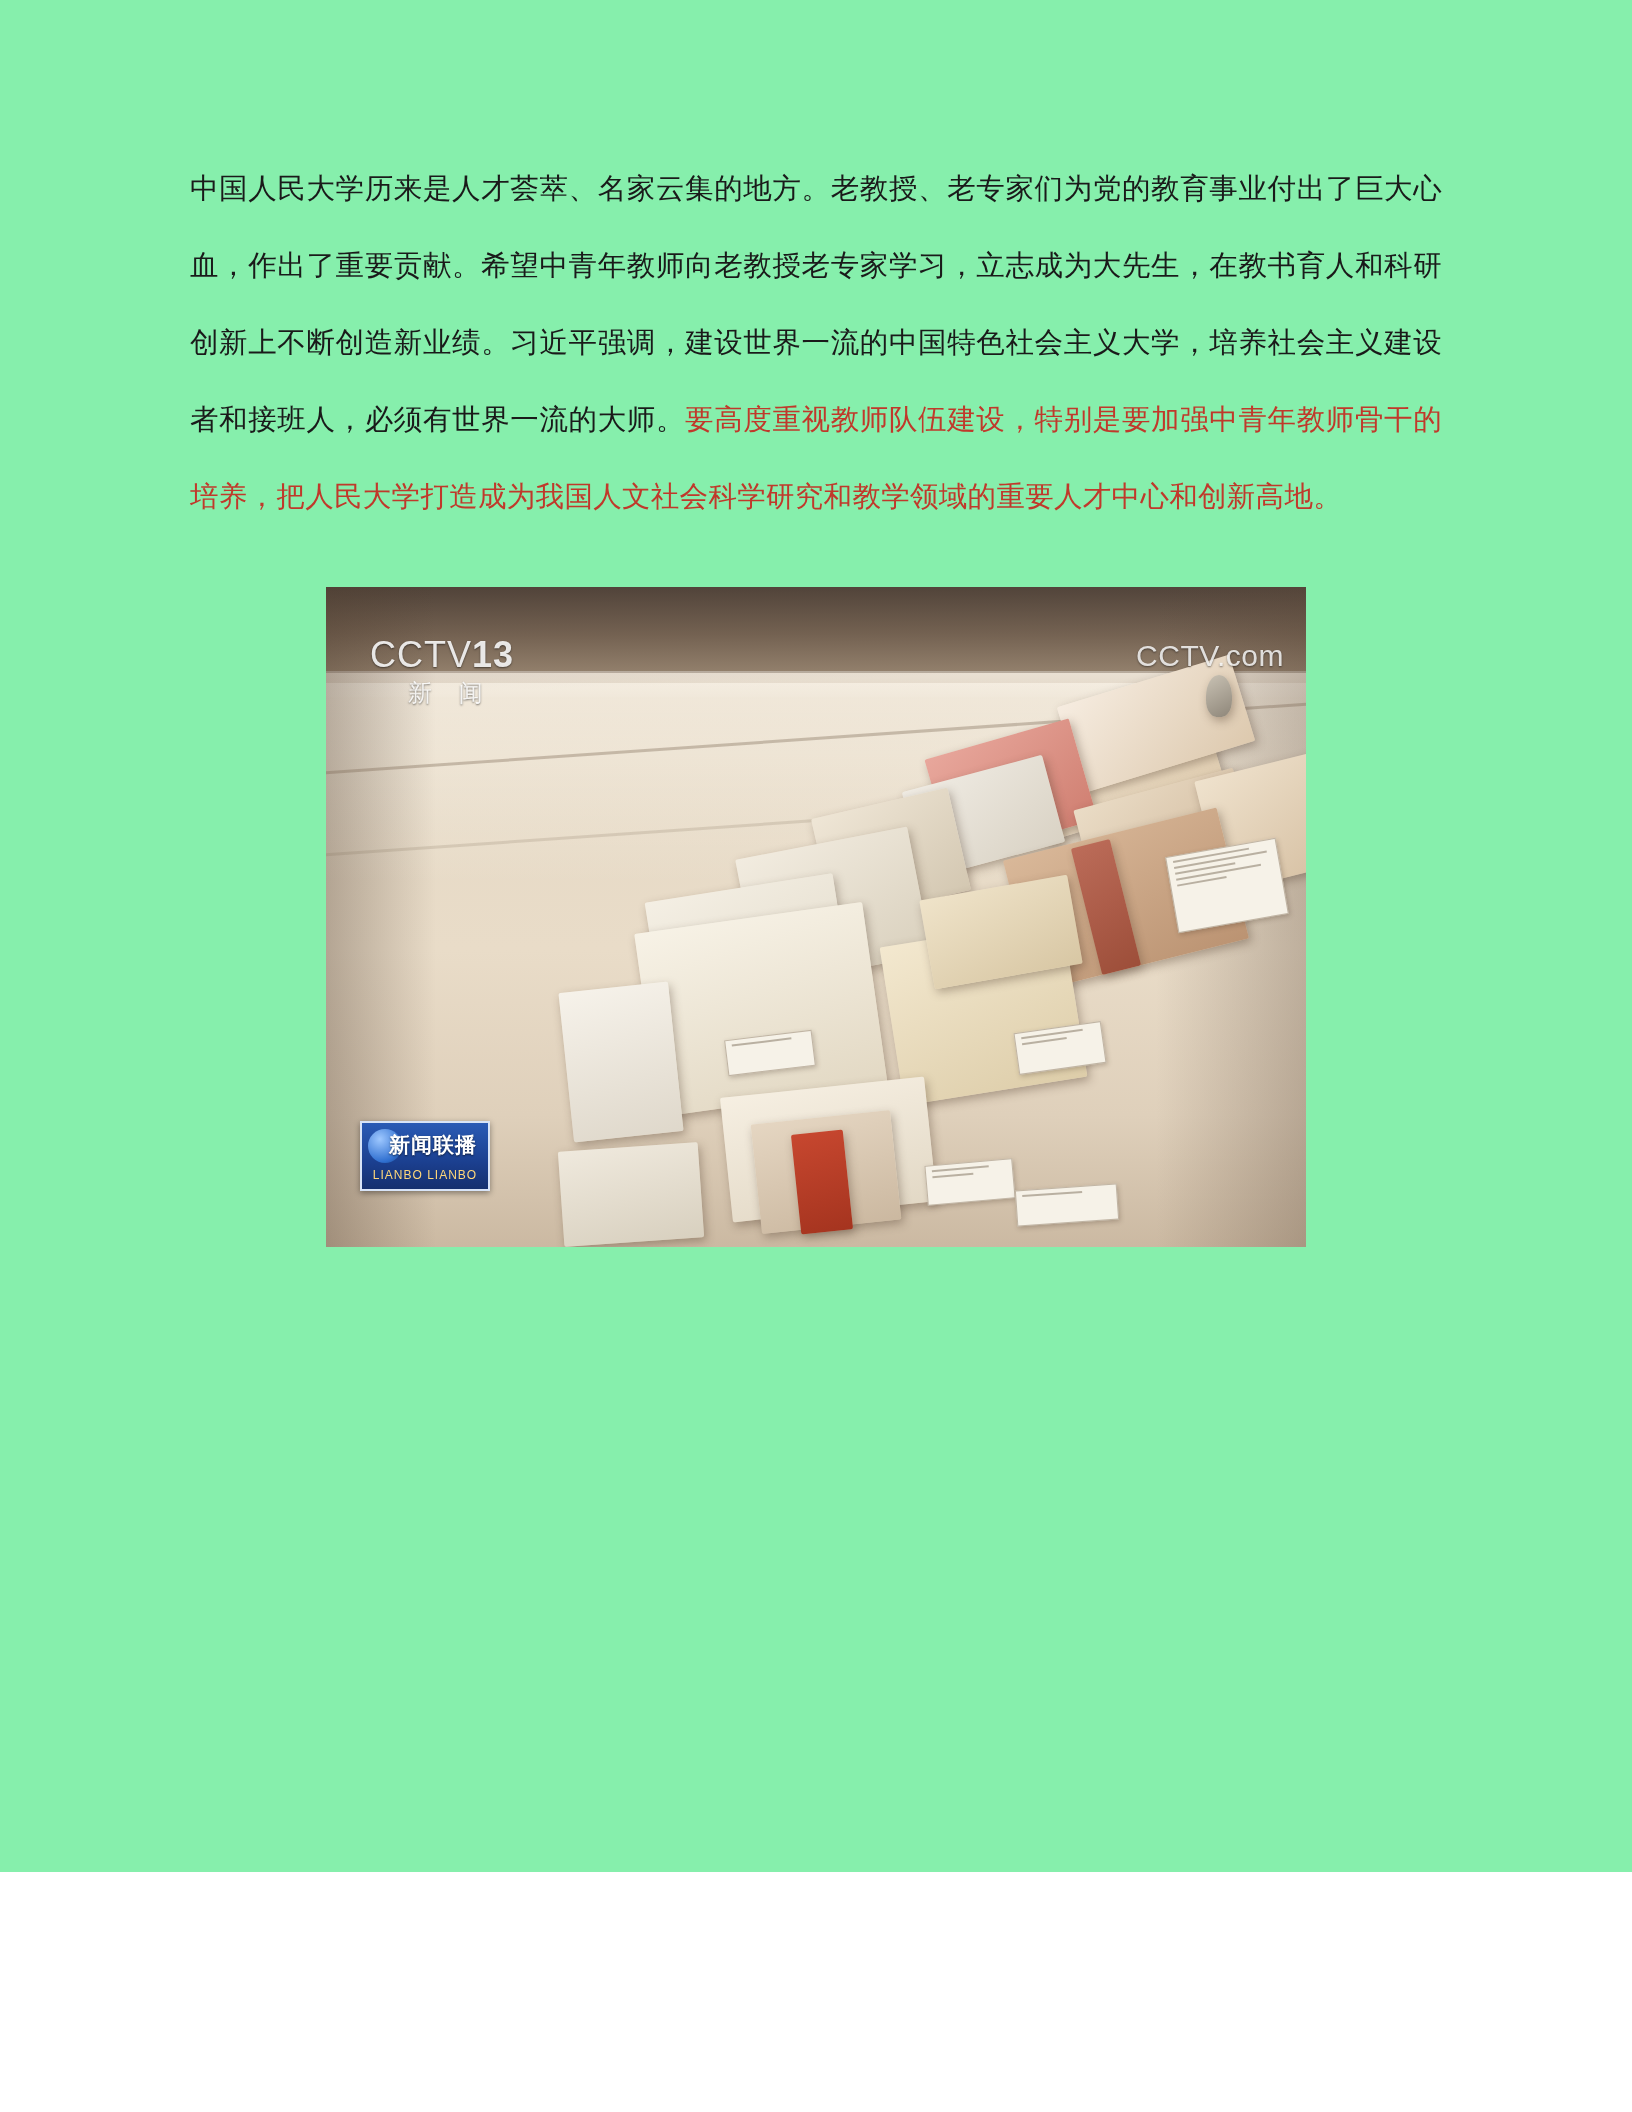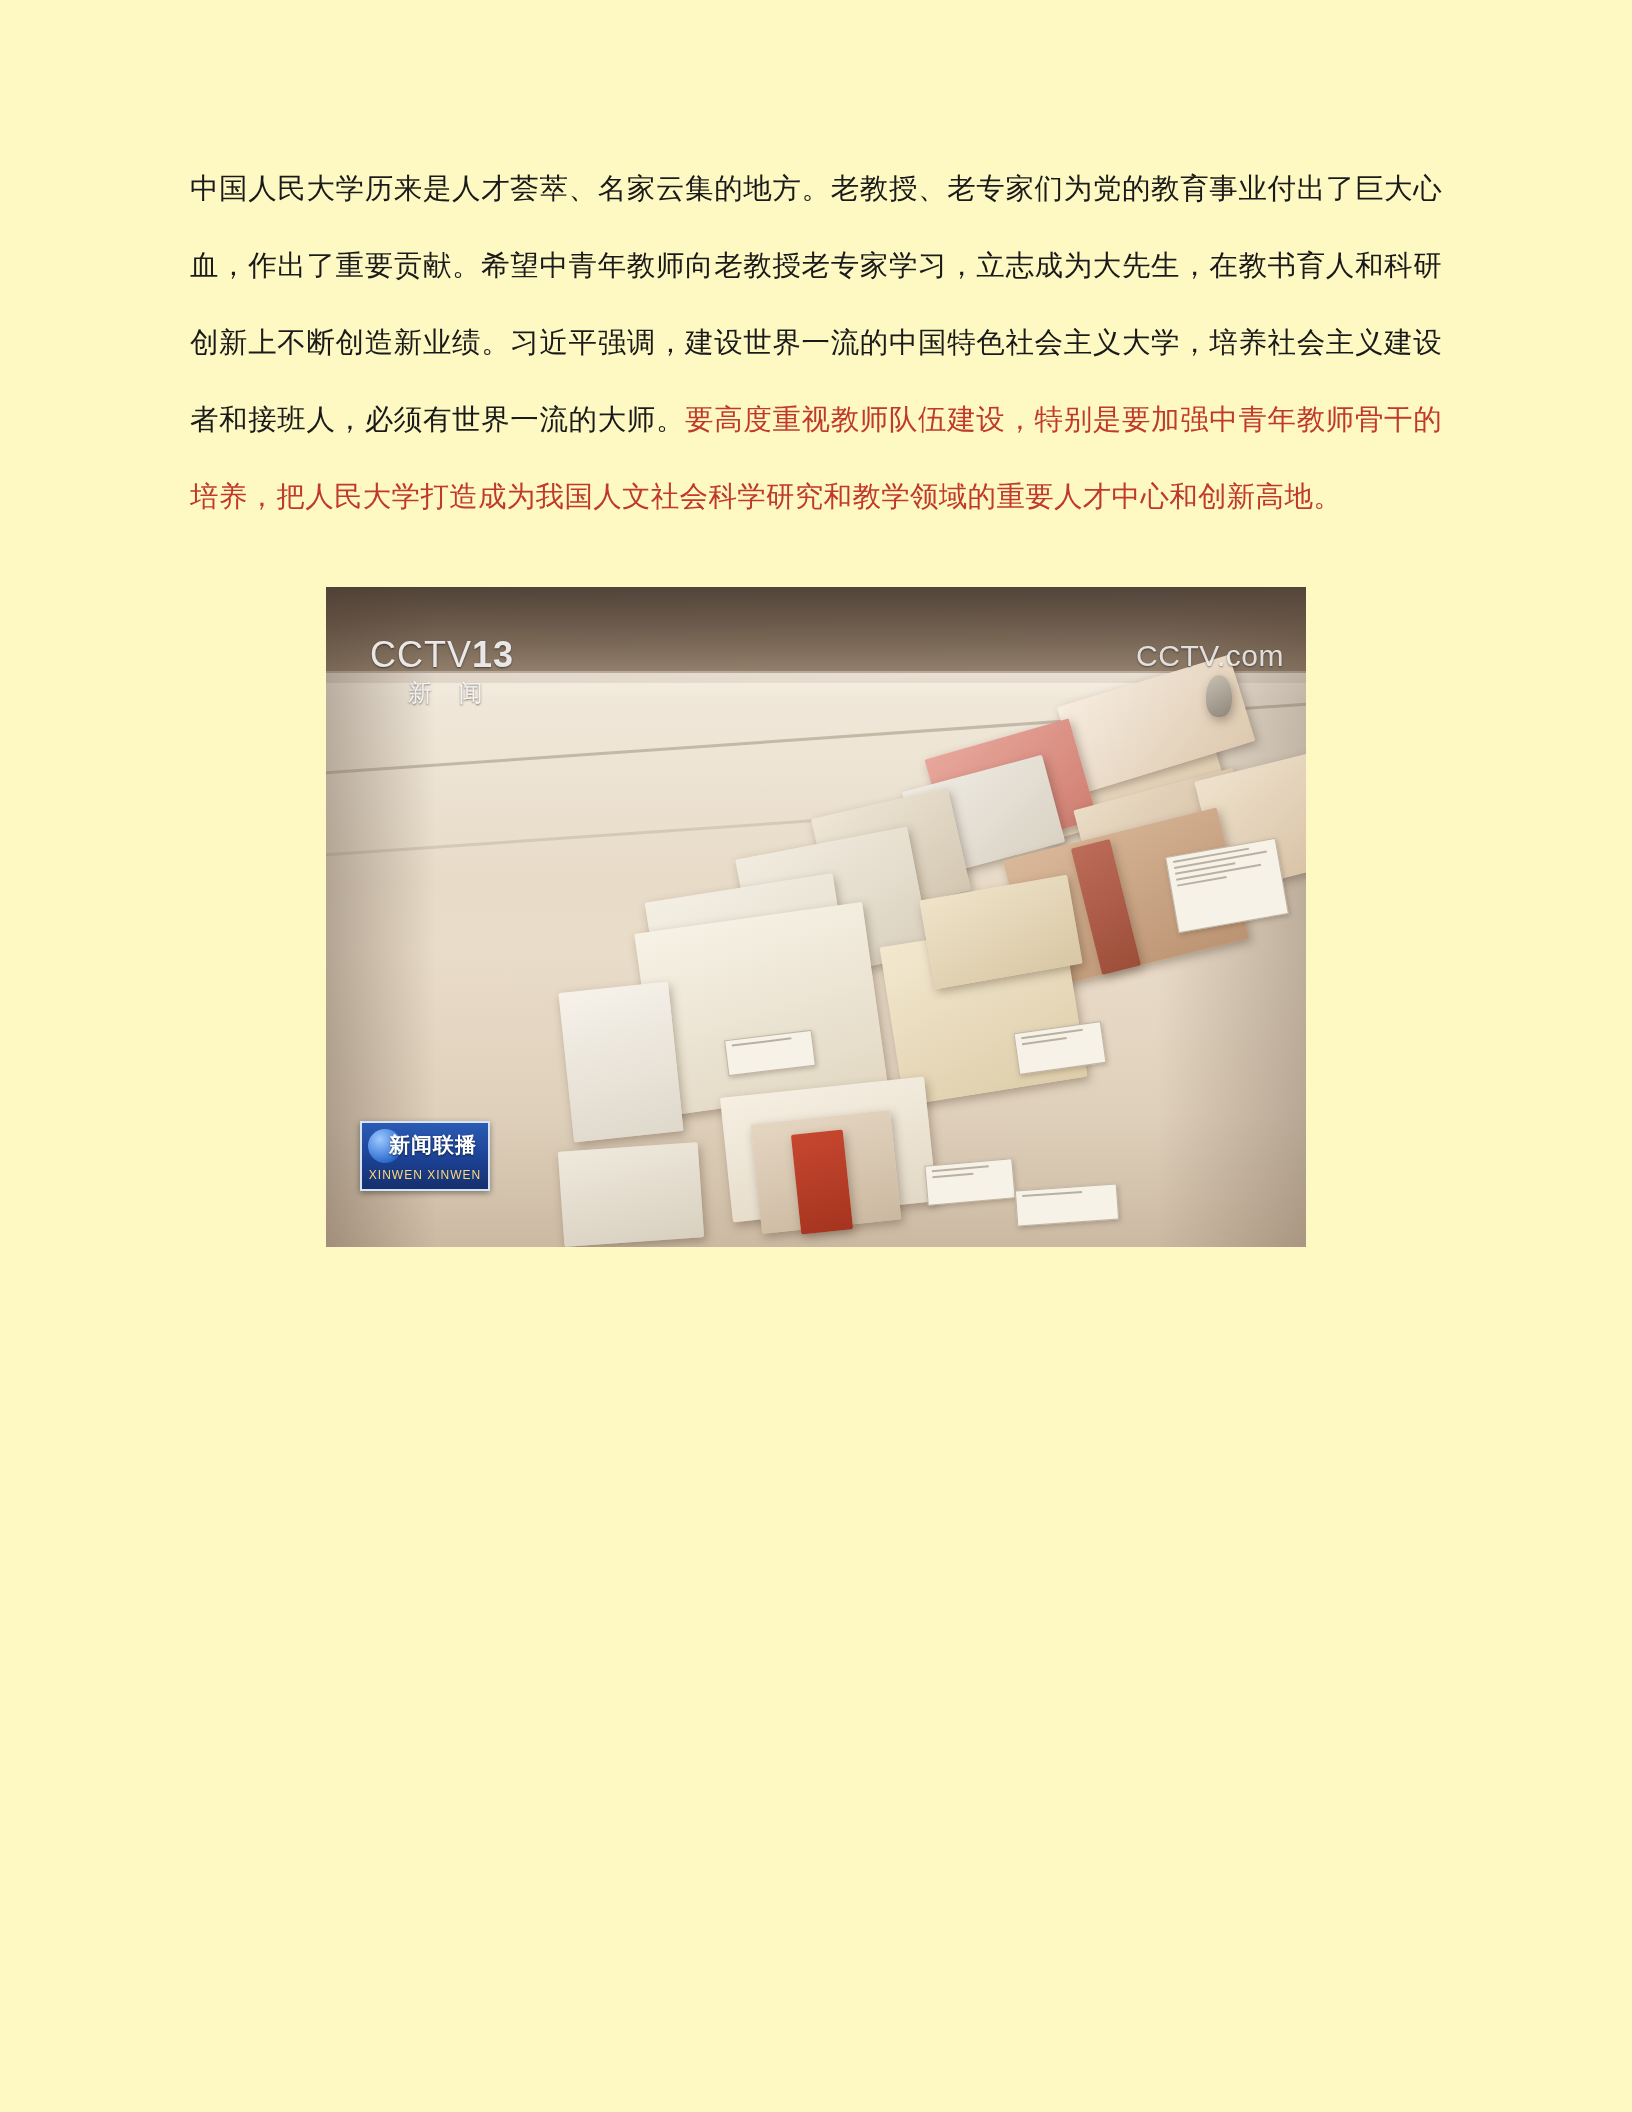--- a/index.html
+++ b/index.html
@@ -9,22 +9,22 @@
   }
   body {
     width: 1632px;
     height: 2112px;
     font-family: "Liberation Serif", "DejaVu Serif", serif;
     -webkit-font-smoothing: antialiased;
   }
   .page {
     position: relative;
     width: 1632px;
-    height: 2112px;
-    background: #fef9c3;
+    height: 1872px;
+    background: #86efac;
     box-sizing: border-box;
     padding: 150px 190px 0 190px;
   }
   .para {
     font-size: 28.5px;
     line-height: 77px;
     color: #1a1a1a;
     text-align: justify;
     text-justify: inter-ideograph;
     letter-spacing: 0.3px;
@@ -258,19 +258,19 @@
       <div class="cctv">
         <div class="l1"><span>CCTV</span><span class="thirteen">13</span></div>
         <div class="l2">新 闻</div>
       </div>
 
       <div class="cctvcom">CCTV.com</div>
 
       <div class="xwlb">
         <div class="globe"></div>
         <div class="t1">新闻联播</div>
-        <div class="t2">XINWEN XINWEN</div>
+        <div class="t2">LIANBO LIANBO</div>
       </div>
     </div>
   </div>
 
 
 </div>
 
 </body></html>

